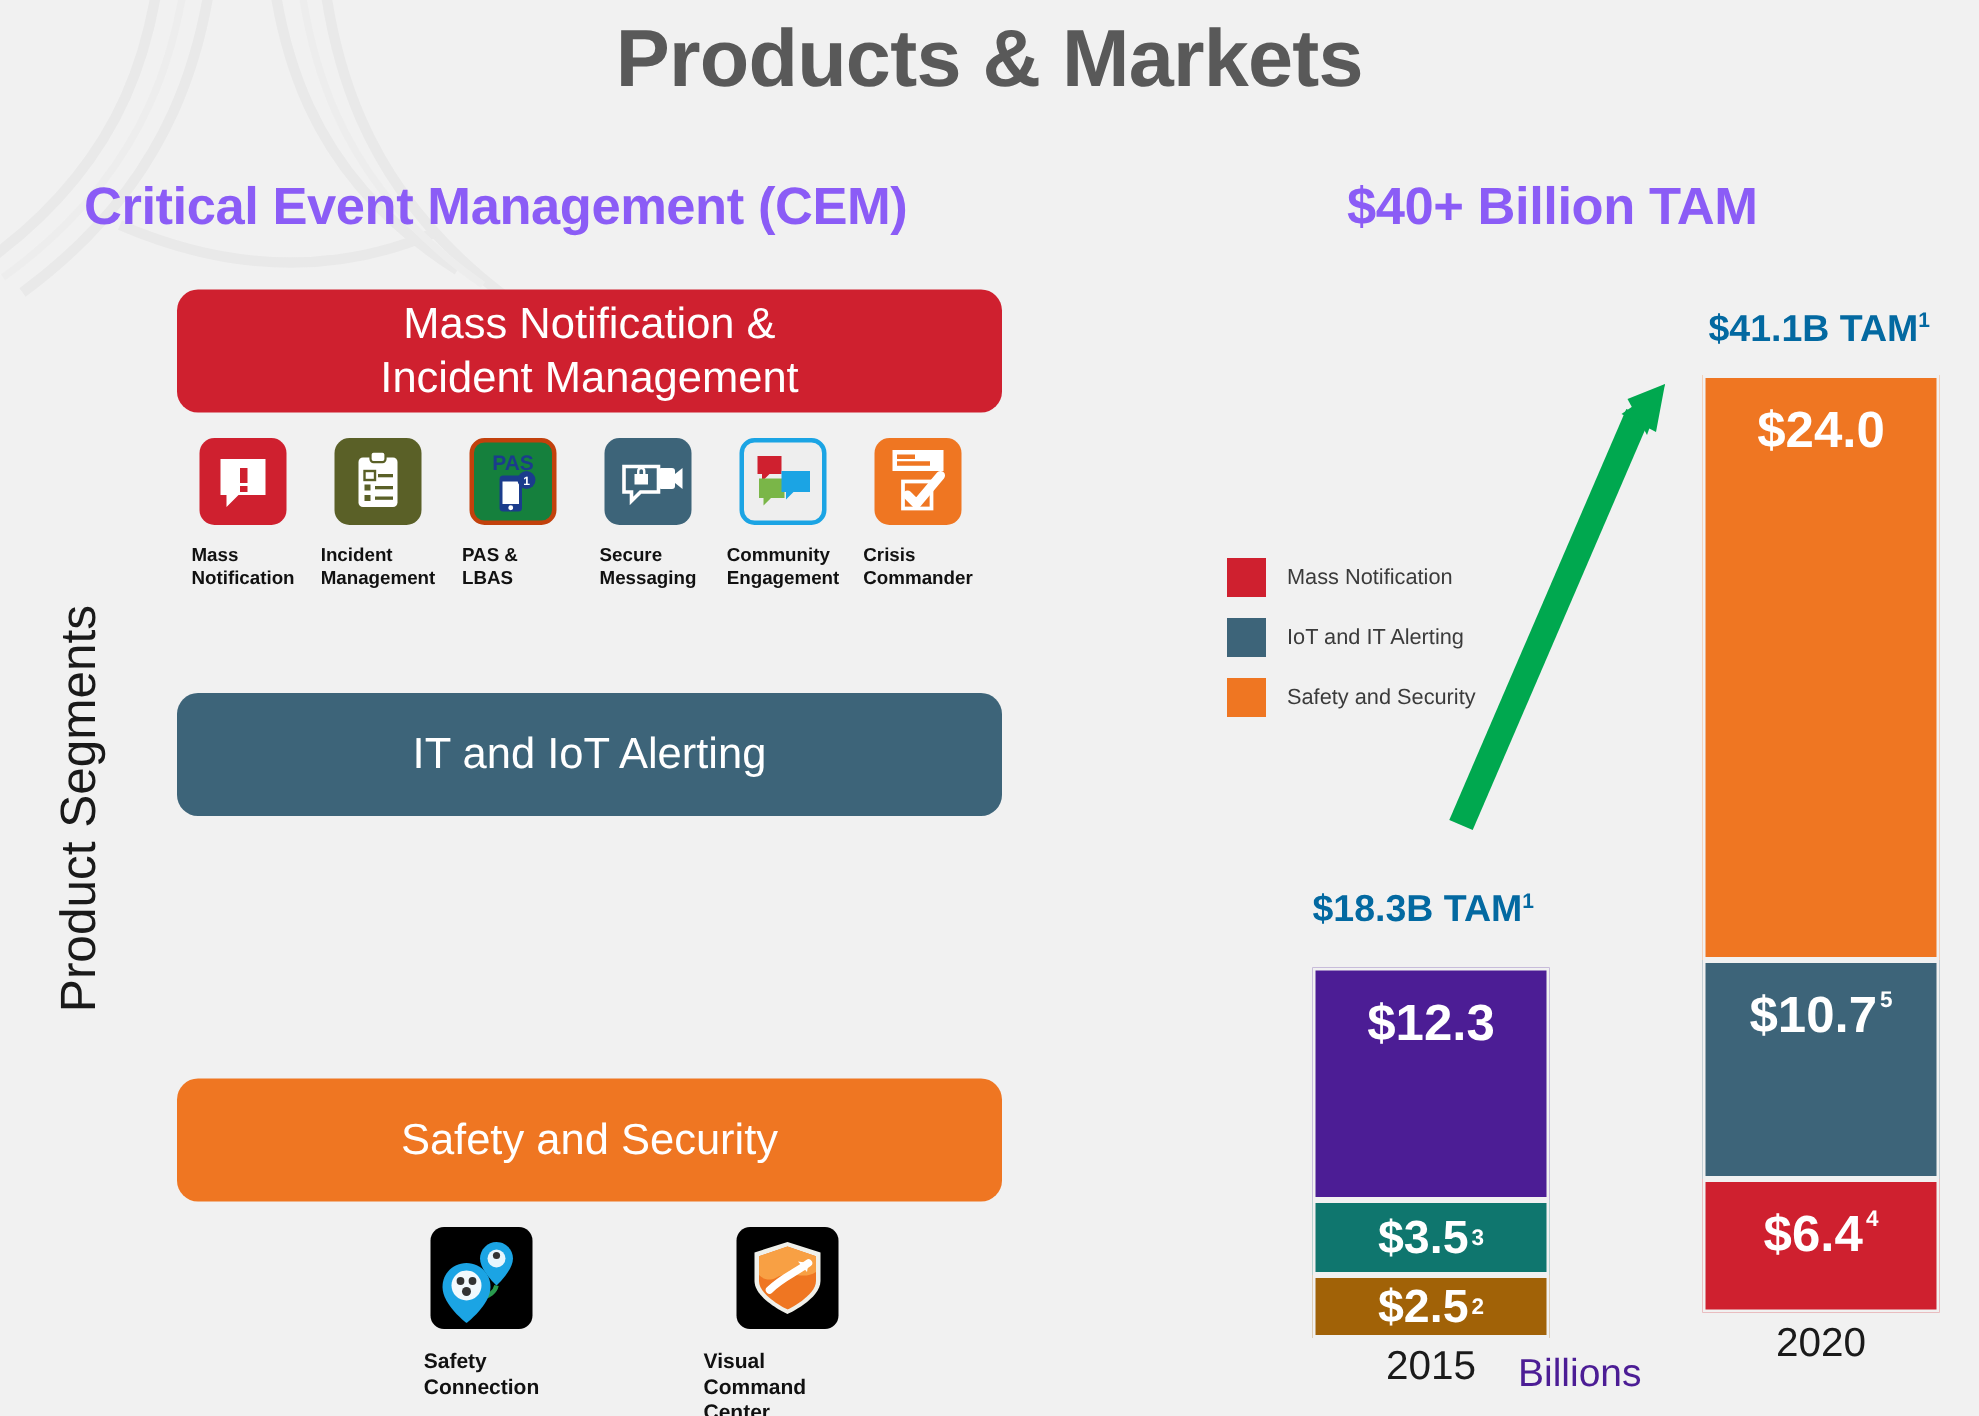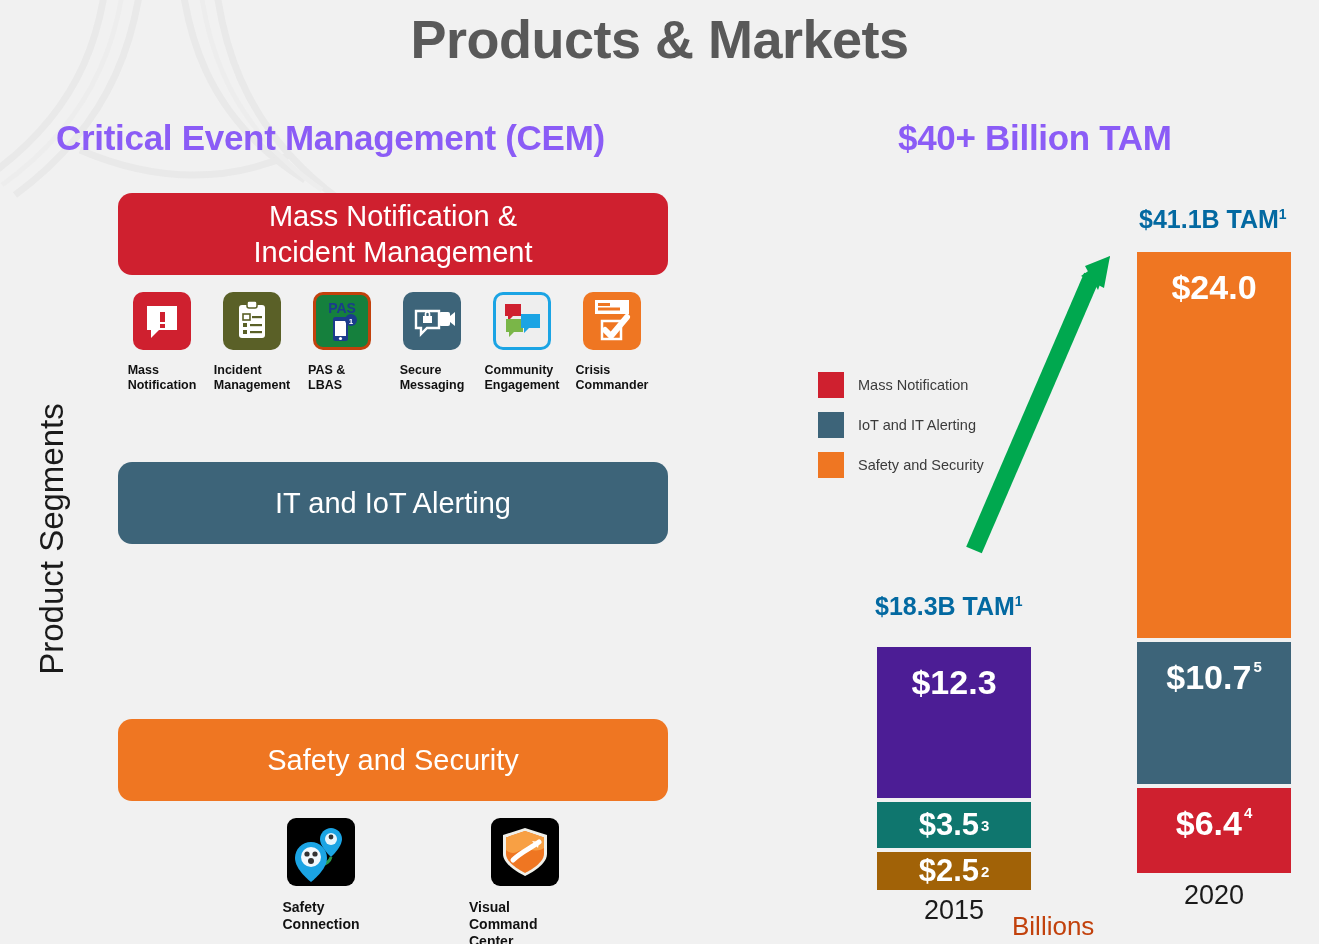--- a/index.html
+++ b/index.html
@@ -65,21 +65,21 @@
   .bar-col{position:absolute;}
   .seg{position:relative;box-sizing:border-box;border:2px solid #f1f1f1;
        display:flex;align-items:center;justify-content:center;color:#fff;}
   .seg .val{font-size:34px;font-weight:bold;}
   .seg .val.sm{font-size:31px;}
   .seg sup{font-size:15px;font-weight:bold;vertical-align:super;margin-left:2px;}
   .seg.top-align{align-items:flex-start;padding-top:16px;}
   .bar-total{position:absolute;font-size:25px;font-weight:bold;color:#0369a1;white-space:nowrap;}
   .bar-total sup{font-size:14px;}
   .bar-xlabel{position:absolute;font-size:27px;color:#1a1a1a;text-align:center;}
-  .axis-unit{position:absolute;left:1012px;top:900px;font-size:26px;color:#c2410c;margin-top:11px;}
+  .axis-unit{position:absolute;left:1012px;top:900px;font-size:26px;color:#4c1d95;}
 
   .arrow{position:absolute;left:952px;top:250px;}
 </style>
 </head>
 <body>
 
 <div class="stage">
 
   <svg class="watermark" viewBox="0 0 420 330">
     <g fill="none" stroke="#e3e3e3" stroke-width="7">

